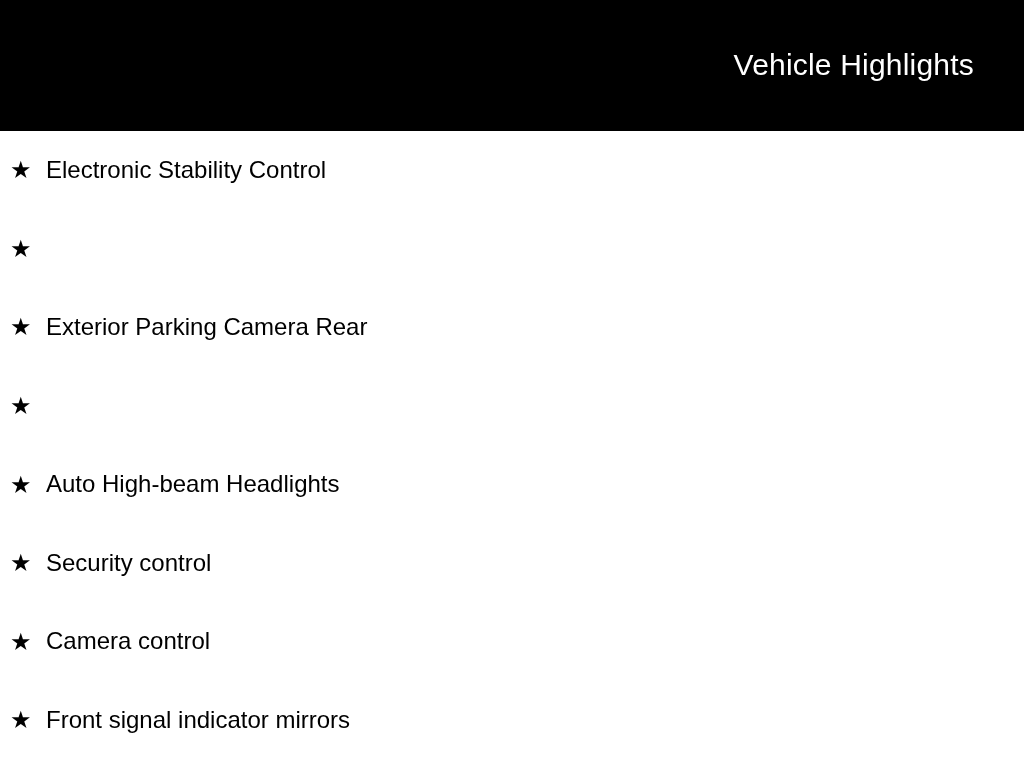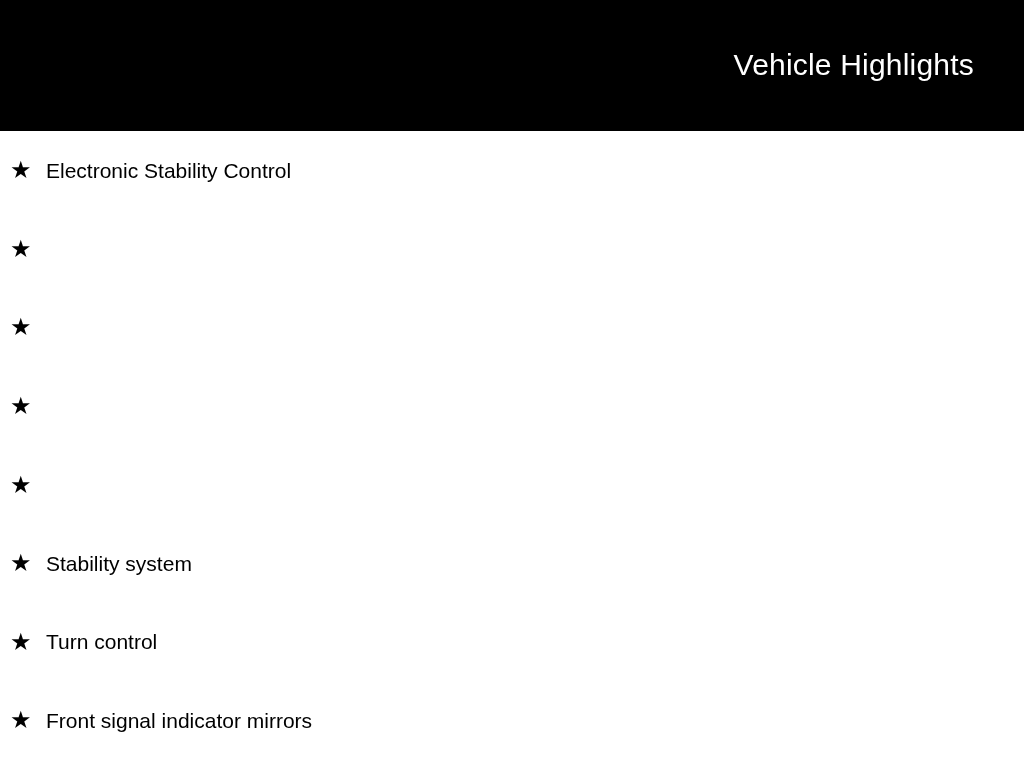--- a/index.html
+++ b/index.html
@@ -56,21 +56,21 @@
   }
   .bullet-star {
     width: 36px;
     flex: 0 0 36px;
     font-size: 24px;
     line-height: 1;
     color: #000000;
     text-align: left;
   }
   .feature-label {
-    font-size: 21px;
+    font-size: 24px;
     color: #000000;
     line-height: 1.2;
     white-space: nowrap;
   }
 </style>
 </head>
 <body>
 
 <div class="page">
 
@@ -81,34 +81,36 @@
   <ul class="highlights-list">
     <li class="highlight-item">
       <span class="bullet-star">★</span>
       <span class="feature-label">Electronic Stability Control</span>
     </li>
     <li class="highlight-item">
       <span class="bullet-star">★</span>
     </li>
     <li class="highlight-item">
       <span class="bullet-star">★</span>
+      <span class="feature-label">Exterior Parking Camera Rear</span>
     </li>
     <li class="highlight-item">
       <span class="bullet-star">★</span>
     </li>
     <li class="highlight-item">
       <span class="bullet-star">★</span>
+      <span class="feature-label">Auto High-beam Headlights</span>
     </li>
     <li class="highlight-item">
       <span class="bullet-star">★</span>
-      <span class="feature-label">Stability system</span>
+      <span class="feature-label">Security control</span>
     </li>
     <li class="highlight-item">
       <span class="bullet-star">★</span>
-      <span class="feature-label">Turn control</span>
+      <span class="feature-label">Camera control</span>
     </li>
     <li class="highlight-item">
       <span class="bullet-star">★</span>
       <span class="feature-label">Front signal indicator mirrors</span>
     </li>
   </ul>
 
 </div>
 
 </body></html>

